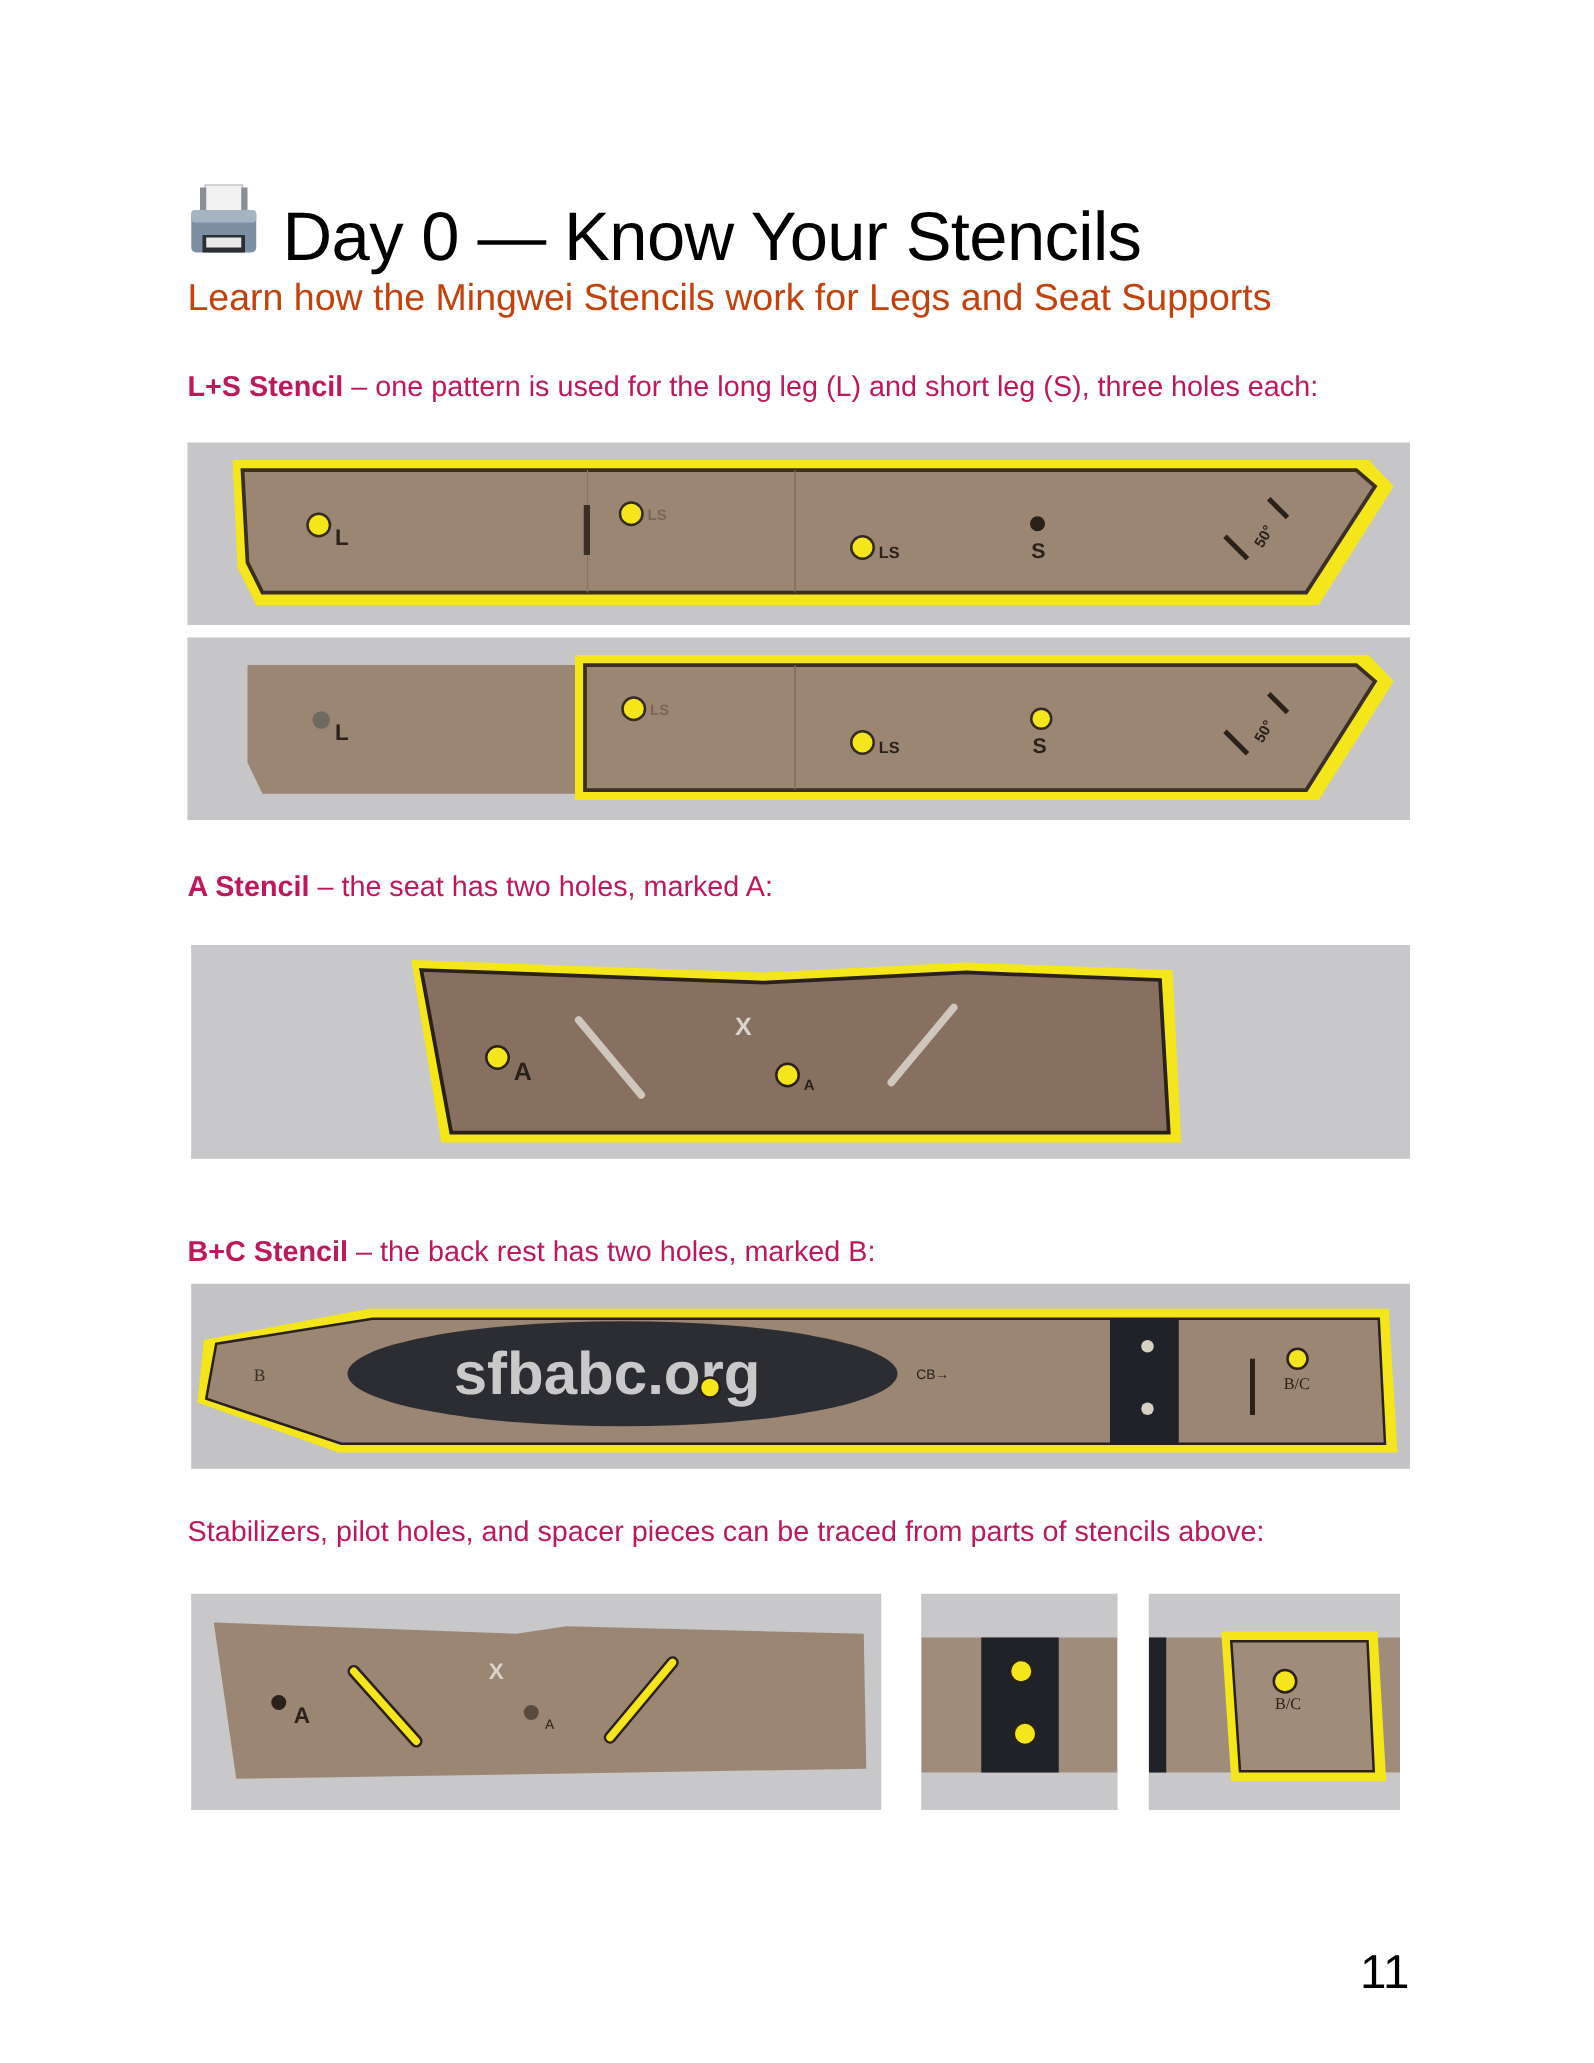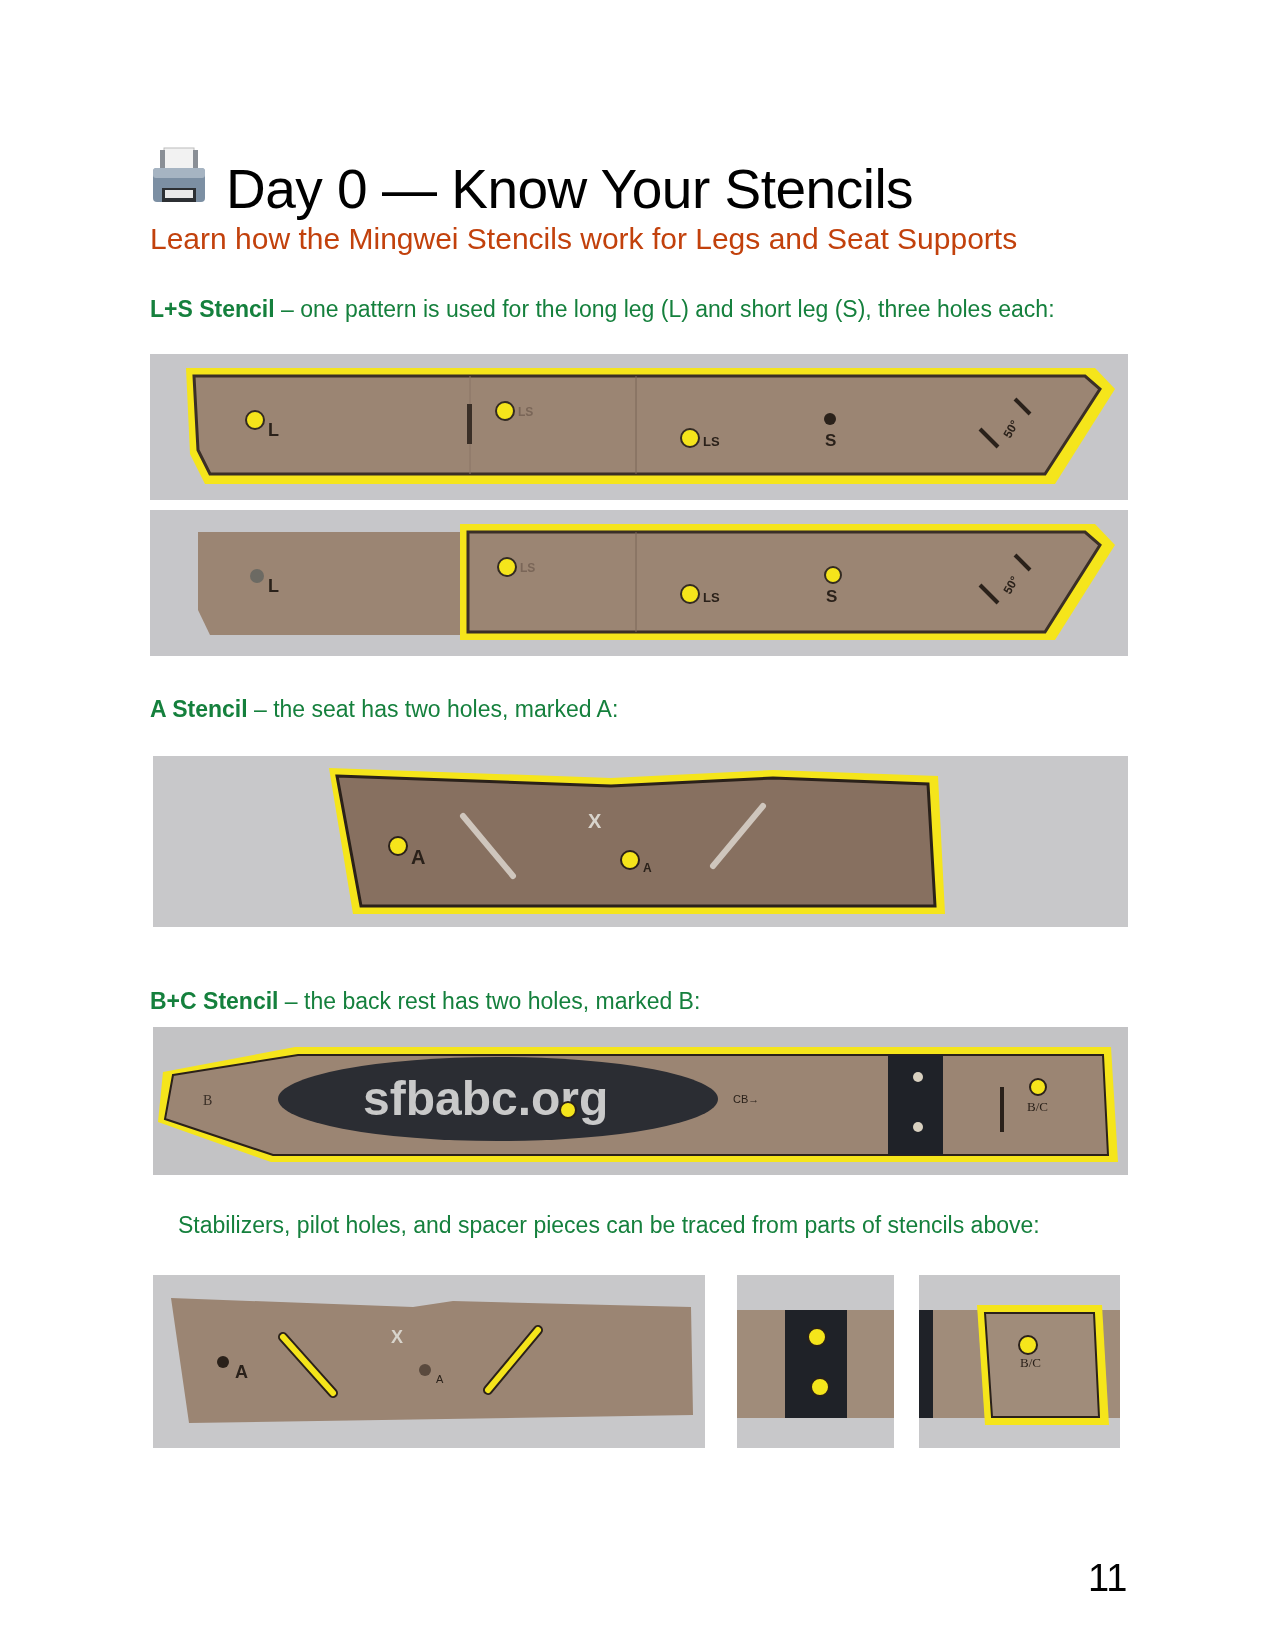--- a/index.html
+++ b/index.html
@@ -1,21 +1,21 @@
 <!DOCTYPE html>
 <html><head>
 <meta charset="utf-8">
 <style>
   html, body { margin:0; padding:0; background:#ffffff; }
   body { width:1275px; height:1650px; position:relative; overflow:hidden;
          font-family:"Liberation Sans", "DejaVu Sans", sans-serif; color:#000; }
   .abs { position:absolute; }
   .title { left:150px; top:146px; font-size:55px; line-height:70px; display:flex; align-items:flex-end; gap:18px; letter-spacing:-0.5px; }
   .subtitle { left:150px; top:220px; font-size:30px; color:#c2410c; line-height:38px; }
-  .para { left:150px; font-size:23px; line-height:30px; color:#15803d; }
+  .para { left:150px; font-size:23px; line-height:30px; color:#be185d; }
   .para b { font-weight:bold; }
   .photo { position:absolute; overflow:hidden; background:#c9c9c9; }
   .photo svg { display:block; width:100%; height:100%; }
   .page-num { left:1088px; top:1556px; font-size:38px; line-height:44px; }
 </style>
 </head>
 <body>
 
 <div class="abs title">
   <span>
@@ -115,21 +115,21 @@
     <text x="580" y="76" font-size="11" fill="#2a211a" font-family="Liberation Sans, sans-serif">CB→</text>
     <rect x="735" y="28" width="55" height="100" fill="#1f2228"></rect>
     <circle cx="765" cy="50" r="5" fill="#d8d0c0"></circle>
     <circle cx="765" cy="100" r="5" fill="#d8d0c0"></circle>
     <rect x="847" y="60" width="4" height="45" fill="#2a211a"></rect>
     <circle cx="885" cy="60" r="8" fill="#f5e51b" stroke="#2a211a" stroke-width="2"></circle>
     <text x="874" y="84" font-size="13" fill="#2a211a" font-family="Liberation Serif, serif">B/C</text>
   </svg>
 </div>
 
-<div class="abs para" style="top:1210px;margin-left:28px;">Stabilizers, pilot holes, and spacer pieces can be traced from parts of stencils above:</div>
+<div class="abs para" style="top:1210px;">Stabilizers, pilot holes, and spacer pieces can be traced from parts of stencils above:</div>
 
 <div class="photo" style="left:153px; top:1275px; width:552px; height:173px;">
   <svg viewBox="0 0 552 173" preserveAspectRatio="none">
     <rect width="552" height="173" fill="#c8c8ca"></rect>
     <polygon points="18,23 260,32 300,26 538,32 540,140 36,148" fill="#9b8573"></polygon>
     <circle cx="70" cy="87" r="6" fill="#2a211a"></circle>
     <text x="82" y="103" font-size="18" font-weight="bold" fill="#2a211a" font-family="Liberation Sans, sans-serif">A</text>
     <line x1="130" y1="62" x2="180" y2="118" stroke="#2a211a" stroke-width="10" stroke-linecap="round"></line>
     <line x1="130" y1="62" x2="180" y2="118" stroke="#f5e51b" stroke-width="6" stroke-linecap="round"></line>
     <text x="238" y="68" font-size="18" font-weight="bold" fill="#d8d4cc" font-family="Liberation Sans, sans-serif">X</text>

